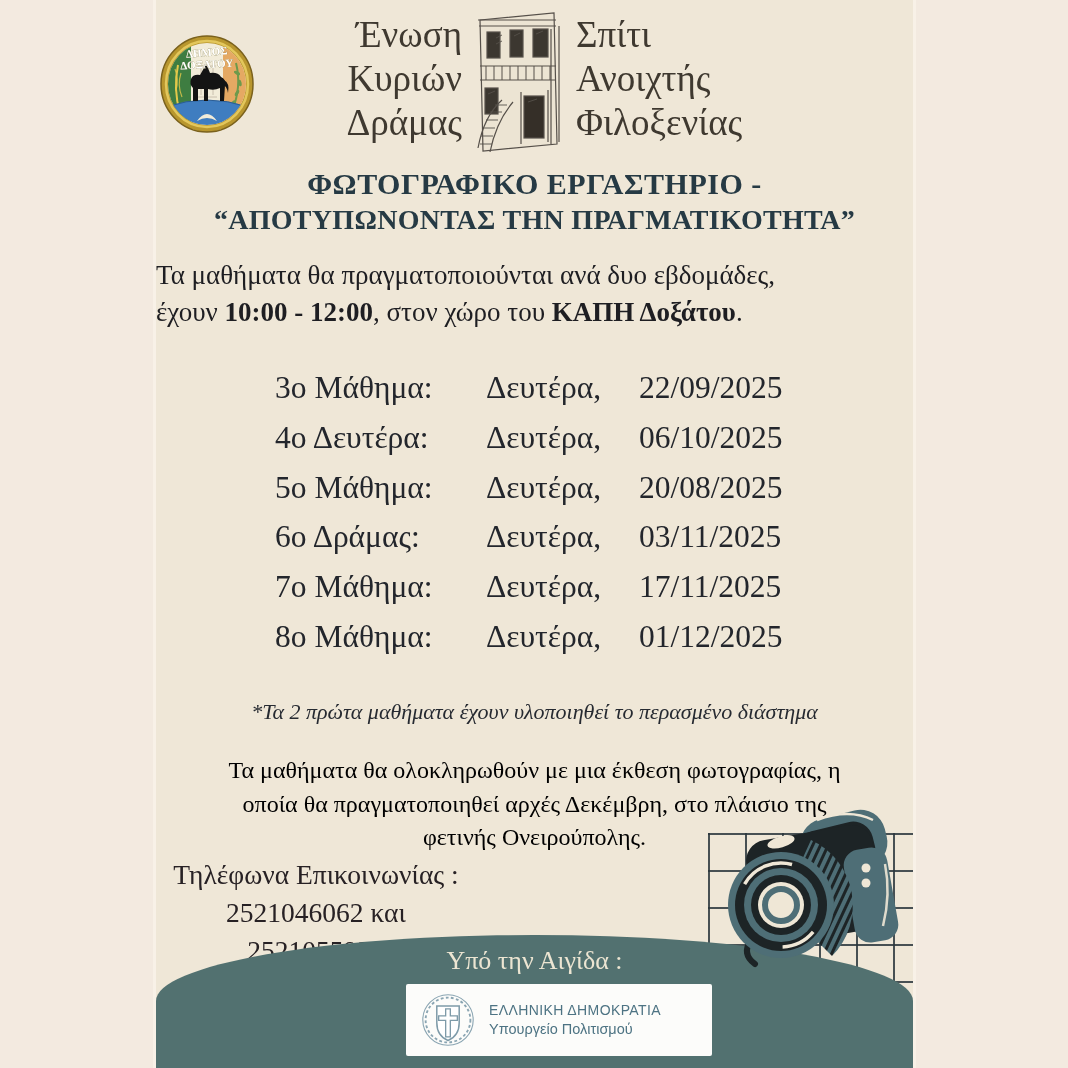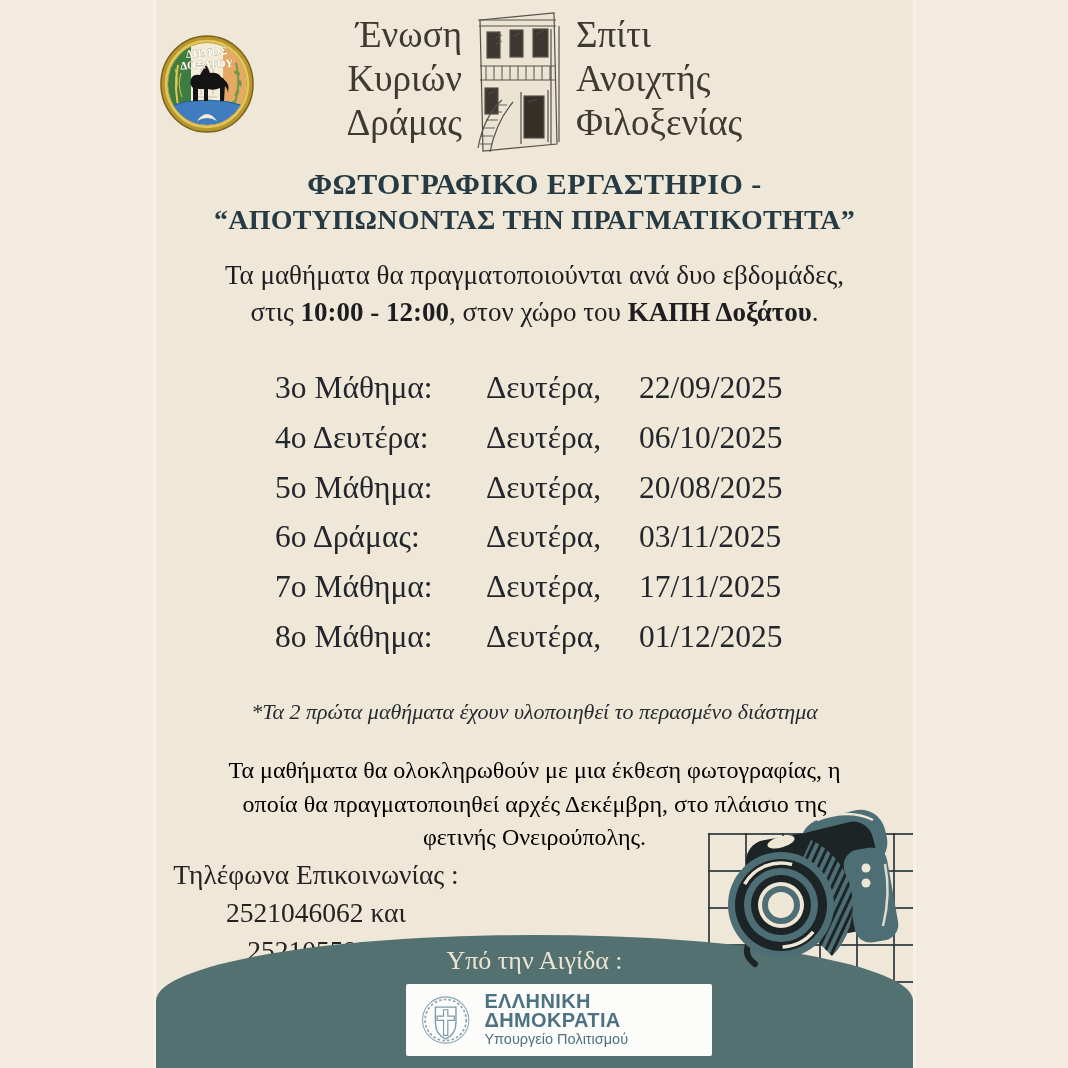--- a/index.html
+++ b/index.html
@@ -23,21 +23,21 @@
   .hdr-right{left:420px;top:13px;width:300px;text-align:left;
     font-size:37px;line-height:44px;color:#3f3930;}
   .building{left:310px;top:4px;width:100px;height:150px;}
 
   
   .title{left:0;top:165px;width:100%;text-align:center;color:#263a44;font-weight:bold;}
   .title .t1{font-size:30px;line-height:37px;letter-spacing:.5px;}
   .title .t2{font-size:28px;line-height:36px;letter-spacing:.3px;}
 
   
-  .intro{left:0;top:257px;width:100%;text-align:center;
+  .intro{left:0;top:257px;width:100%;
     font-size:27px;line-height:37px;color:#1e1e22;}
   .intro .bu{font-weight:bold;}
   .intro .b{font-weight:bold;}
 
   
   .schedule{left:119px;top:363px;font-size:31.5px;line-height:49.8px;color:#23262c;}
   .srow{display:flex;}
   .srow .c1{width:211px;}
   .srow .c2{width:153px;}
 
@@ -56,21 +56,21 @@
     background:
       repeating-linear-gradient(to right, rgba(42,54,60,.85) 0 1.6px, transparent 1.6px 37px),
       repeating-linear-gradient(to bottom, rgba(42,54,60,.85) 0 1.6px, transparent 1.6px 37px);}
   .teal{left:0;top:935px;width:757px;height:134px;background:#527170;z-index:2;
     border-radius:378px 378px 0 0 / 66px 66px 0 0;}
   .aegis-label{left:0;top:946px;width:100%;text-align:center;z-index:4;
     font-size:26px;color:#ece5d2;}
   .gov-box{left:250px;top:984px;width:306px;height:72px;background:#fcfcfa;z-index:4;
     border-radius:2px;display:flex;align-items:center;padding-left:14px;box-sizing:border-box;}
   .gov-text{margin-left:13px;font-family:"Liberation Sans","DejaVu Sans",sans-serif;color:#4d7383;}
-  .gov-text .g1{font-size:20px;font-weight:bold;letter-spacing:.4px;line-height:19px;}
+  .gov-text .g1{font-size:14px;font-weight:normal;letter-spacing:.4px;line-height:19px;}
   .gov-text .g2{font-size:14.5px;line-height:19px;}
   .camera{left:543px;top:804px;width:218px;height:196px;z-index:3;}
 </style>
 </head>
 <body>
 
 <div class="poster">
 
   <svg class="abs logo" viewBox="0 0 94 98">
     <ellipse cx="47" cy="49" rx="46" ry="48" fill="#b8962e" stroke="#7a611c" stroke-width="1.5"></ellipse>
@@ -142,21 +142,21 @@
     <div>Φιλοξενίας</div>
   </div>
 
   <div class="abs title">
     <div class="t1">ΦΩΤΟΓΡΑΦΙΚΟ ΕΡΓΑΣΤΗΡΙΟ -</div>
     <div class="t2">“ΑΠΟΤΥΠΩΝΟΝΤΑΣ ΤΗΝ ΠΡΑΓΜΑΤΙΚΟΤΗΤΑ”</div>
   </div>
 
   <div class="abs intro">
     <div>Τα μαθήματα θα πραγματοποιούνται ανά δυο εβδομάδες,</div>
-    <div><span>στις </span><span class="bu">10:00 - 12:00</span><span>, στον χώρο του </span><span class="b">ΚΑΠΗ Δοξάτου</span><span>.</span></div>
+    <div><span>έχουν </span><span class="bu">10:00 - 12:00</span><span>, στον χώρο του </span><span class="b">ΚΑΠΗ Δοξάτου</span><span>.</span></div>
   </div>
 
   <div class="abs schedule">
     <div class="srow">
       <span class="c1">3ο Μάθημα:</span>
       <span class="c2">Δευτέρα,</span>
       <span class="c3">22/09/2025</span>
     </div>
     <div class="srow">
       <span class="c1">4ο Δευτέρα:</span>

